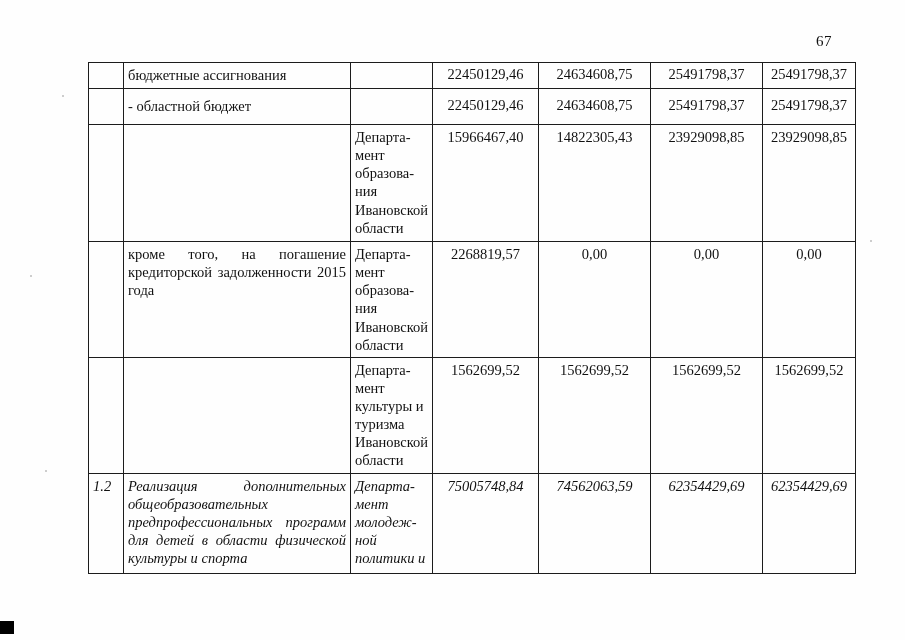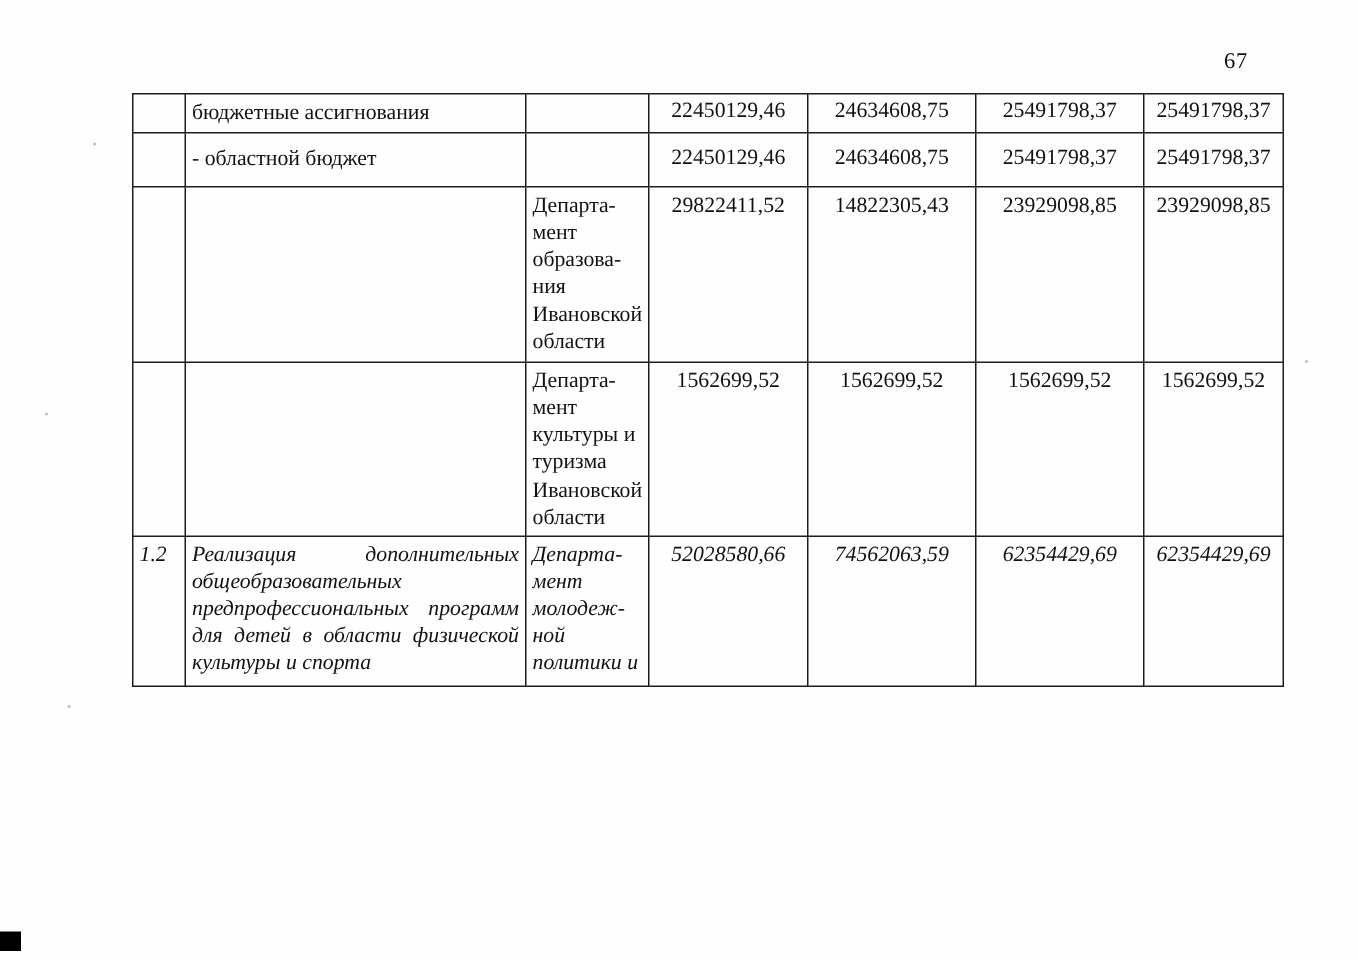--- a/index.html
+++ b/index.html
@@ -135,24 +135,38 @@
     </tr>
     <tr class="r3">
       <td class="cell-num"></td>
       <td class="cell-desc"></td>
       <td class="cell-dept">Департа-
 мент
 образова-
 ния
 Ивановской
 области</td>
-      <td class="cell-val">29822411,52</td>
+      <td class="cell-val">15966467,40</td>
       <td class="cell-val">14822305,43</td>
       <td class="cell-val">23929098,85</td>
       <td class="cell-val">23929098,85</td>
+    </tr>
+    <tr class="r4">
+      <td class="cell-num"></td>
+      <td class="cell-desc justify">кроме того, на погашение кредиторской задолженности 2015 года</td>
+      <td class="cell-dept">Департа-
+мент
+образова-
+ния
+Ивановской
+области</td>
+      <td class="cell-val">2268819,57</td>
+      <td class="cell-val">0,00</td>
+      <td class="cell-val">0,00</td>
+      <td class="cell-val">0,00</td>
     </tr>
     <tr class="r5">
       <td class="cell-num"></td>
       <td class="cell-desc"></td>
       <td class="cell-dept">Департа-
 мент
 культуры и
 туризма
 Ивановской
 области</td>
@@ -162,21 +176,21 @@
       <td class="cell-val">1562699,52</td>
     </tr>
     <tr class="r6">
       <td class="cell-num">1.2</td>
       <td class="cell-desc justify">Реализация дополнительных общеобразовательных предпрофессиональных программ для детей в области физической культуры и спорта</td>
       <td class="cell-dept">Департа-
 мент
 молодеж-
 ной
 политики и</td>
-      <td class="cell-val">52028580,66</td>
+      <td class="cell-val">75005748,84</td>
       <td class="cell-val">74562063,59</td>
       <td class="cell-val">62354429,69</td>
       <td class="cell-val">62354429,69</td>
     </tr>
   </tbody>
 </table>
 
 <div class="scan-mark"></div>
 
 <div class="speckle" style="left:62px; top:95px;"></div>

